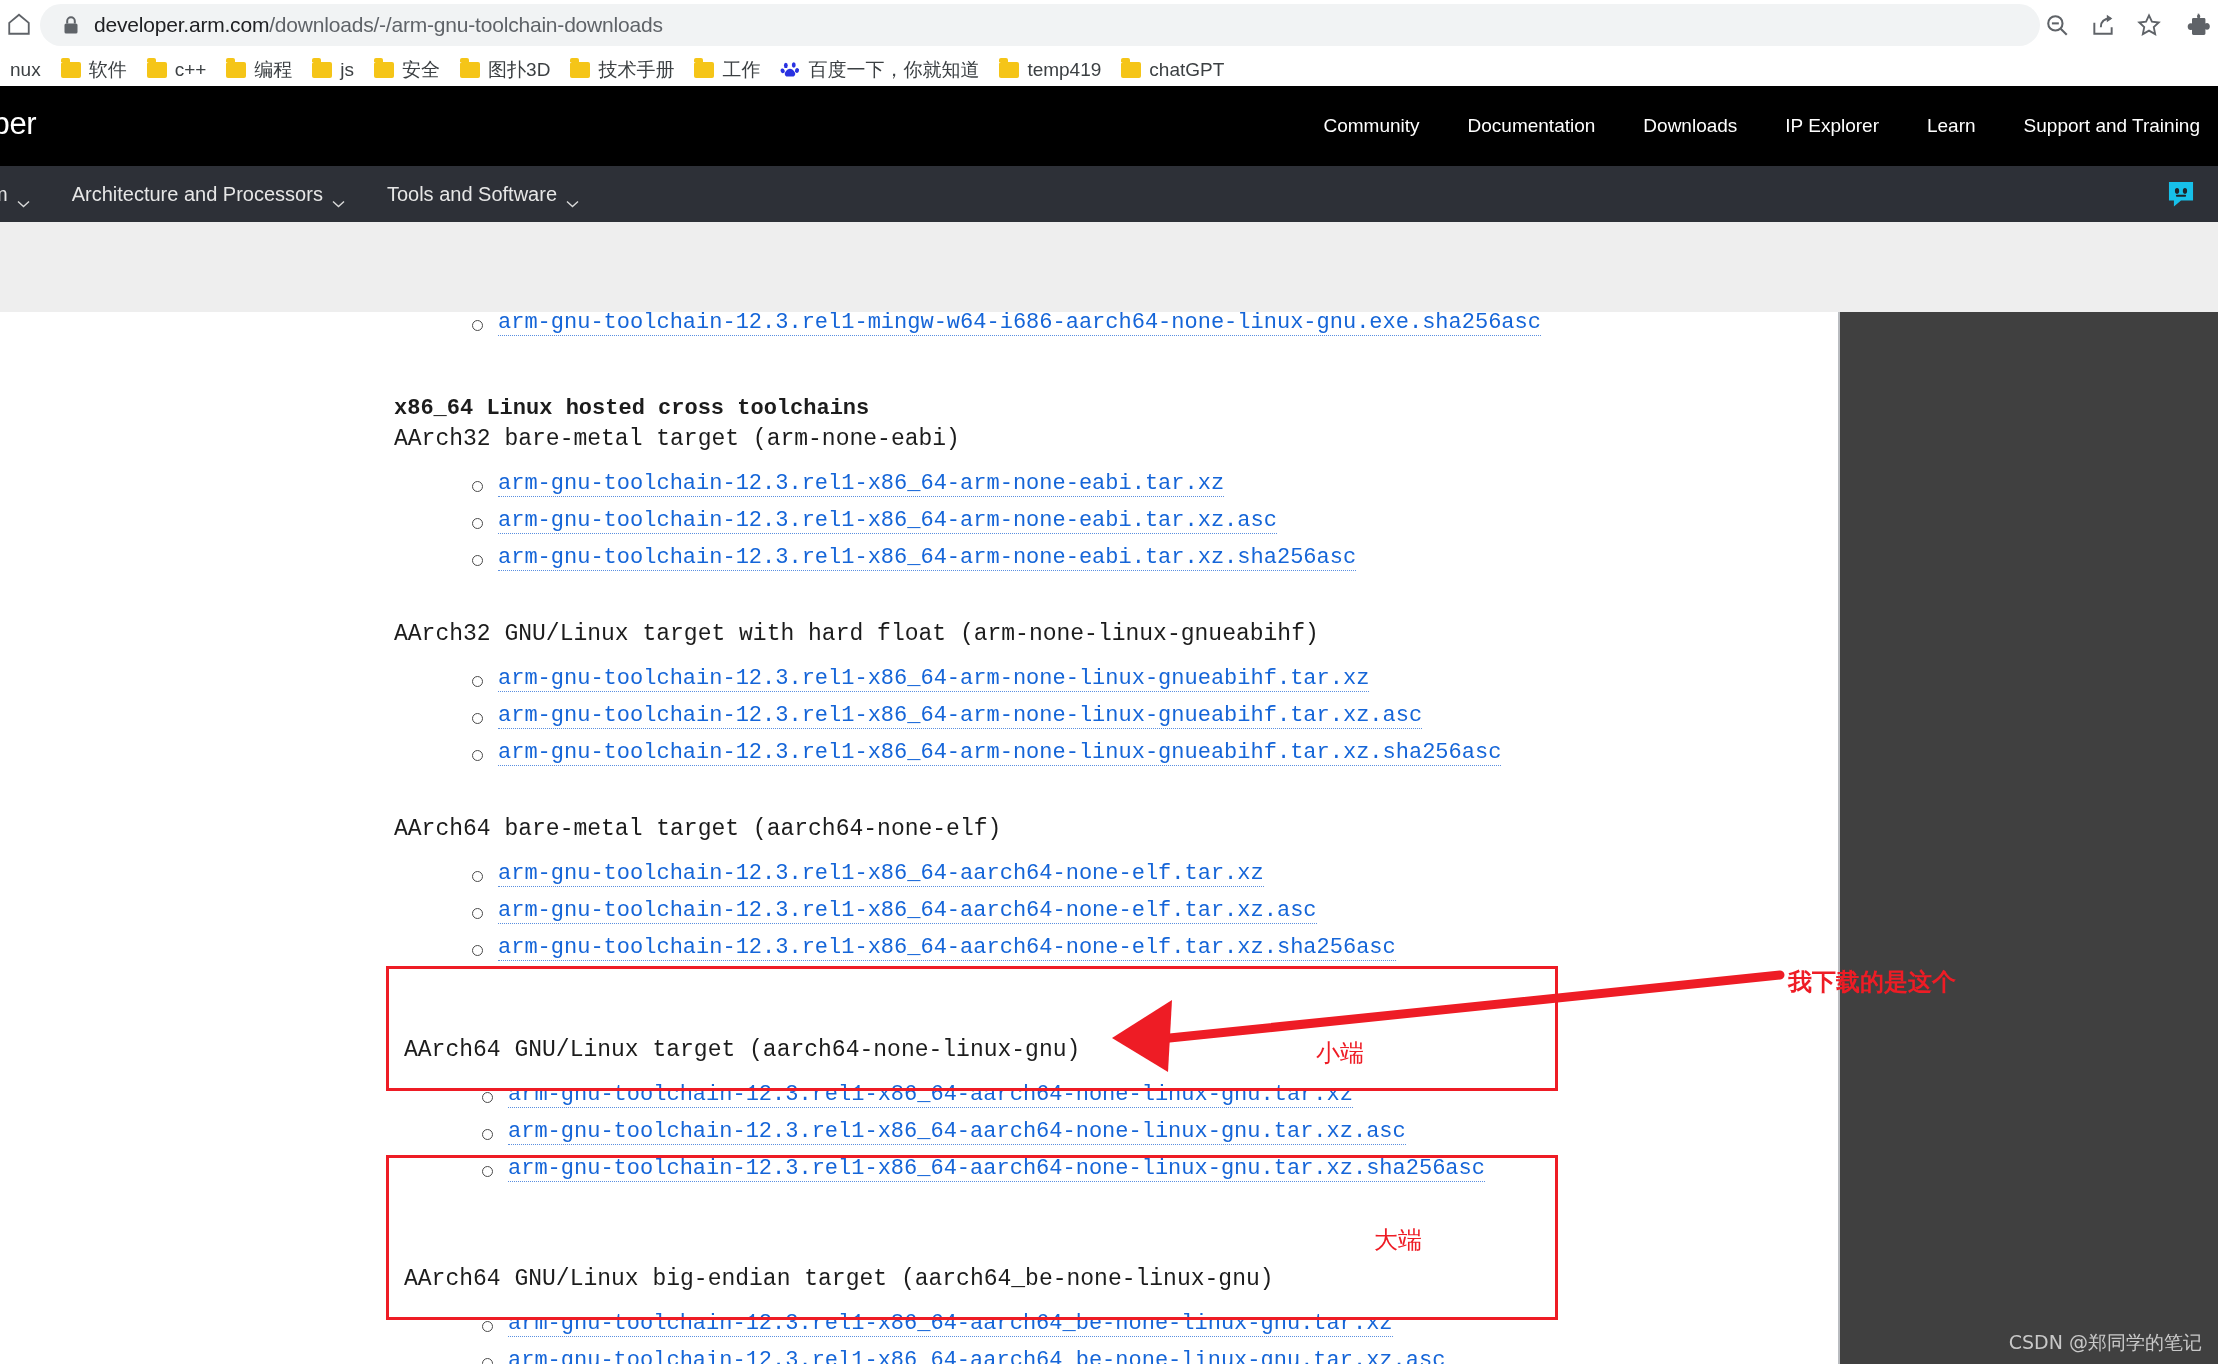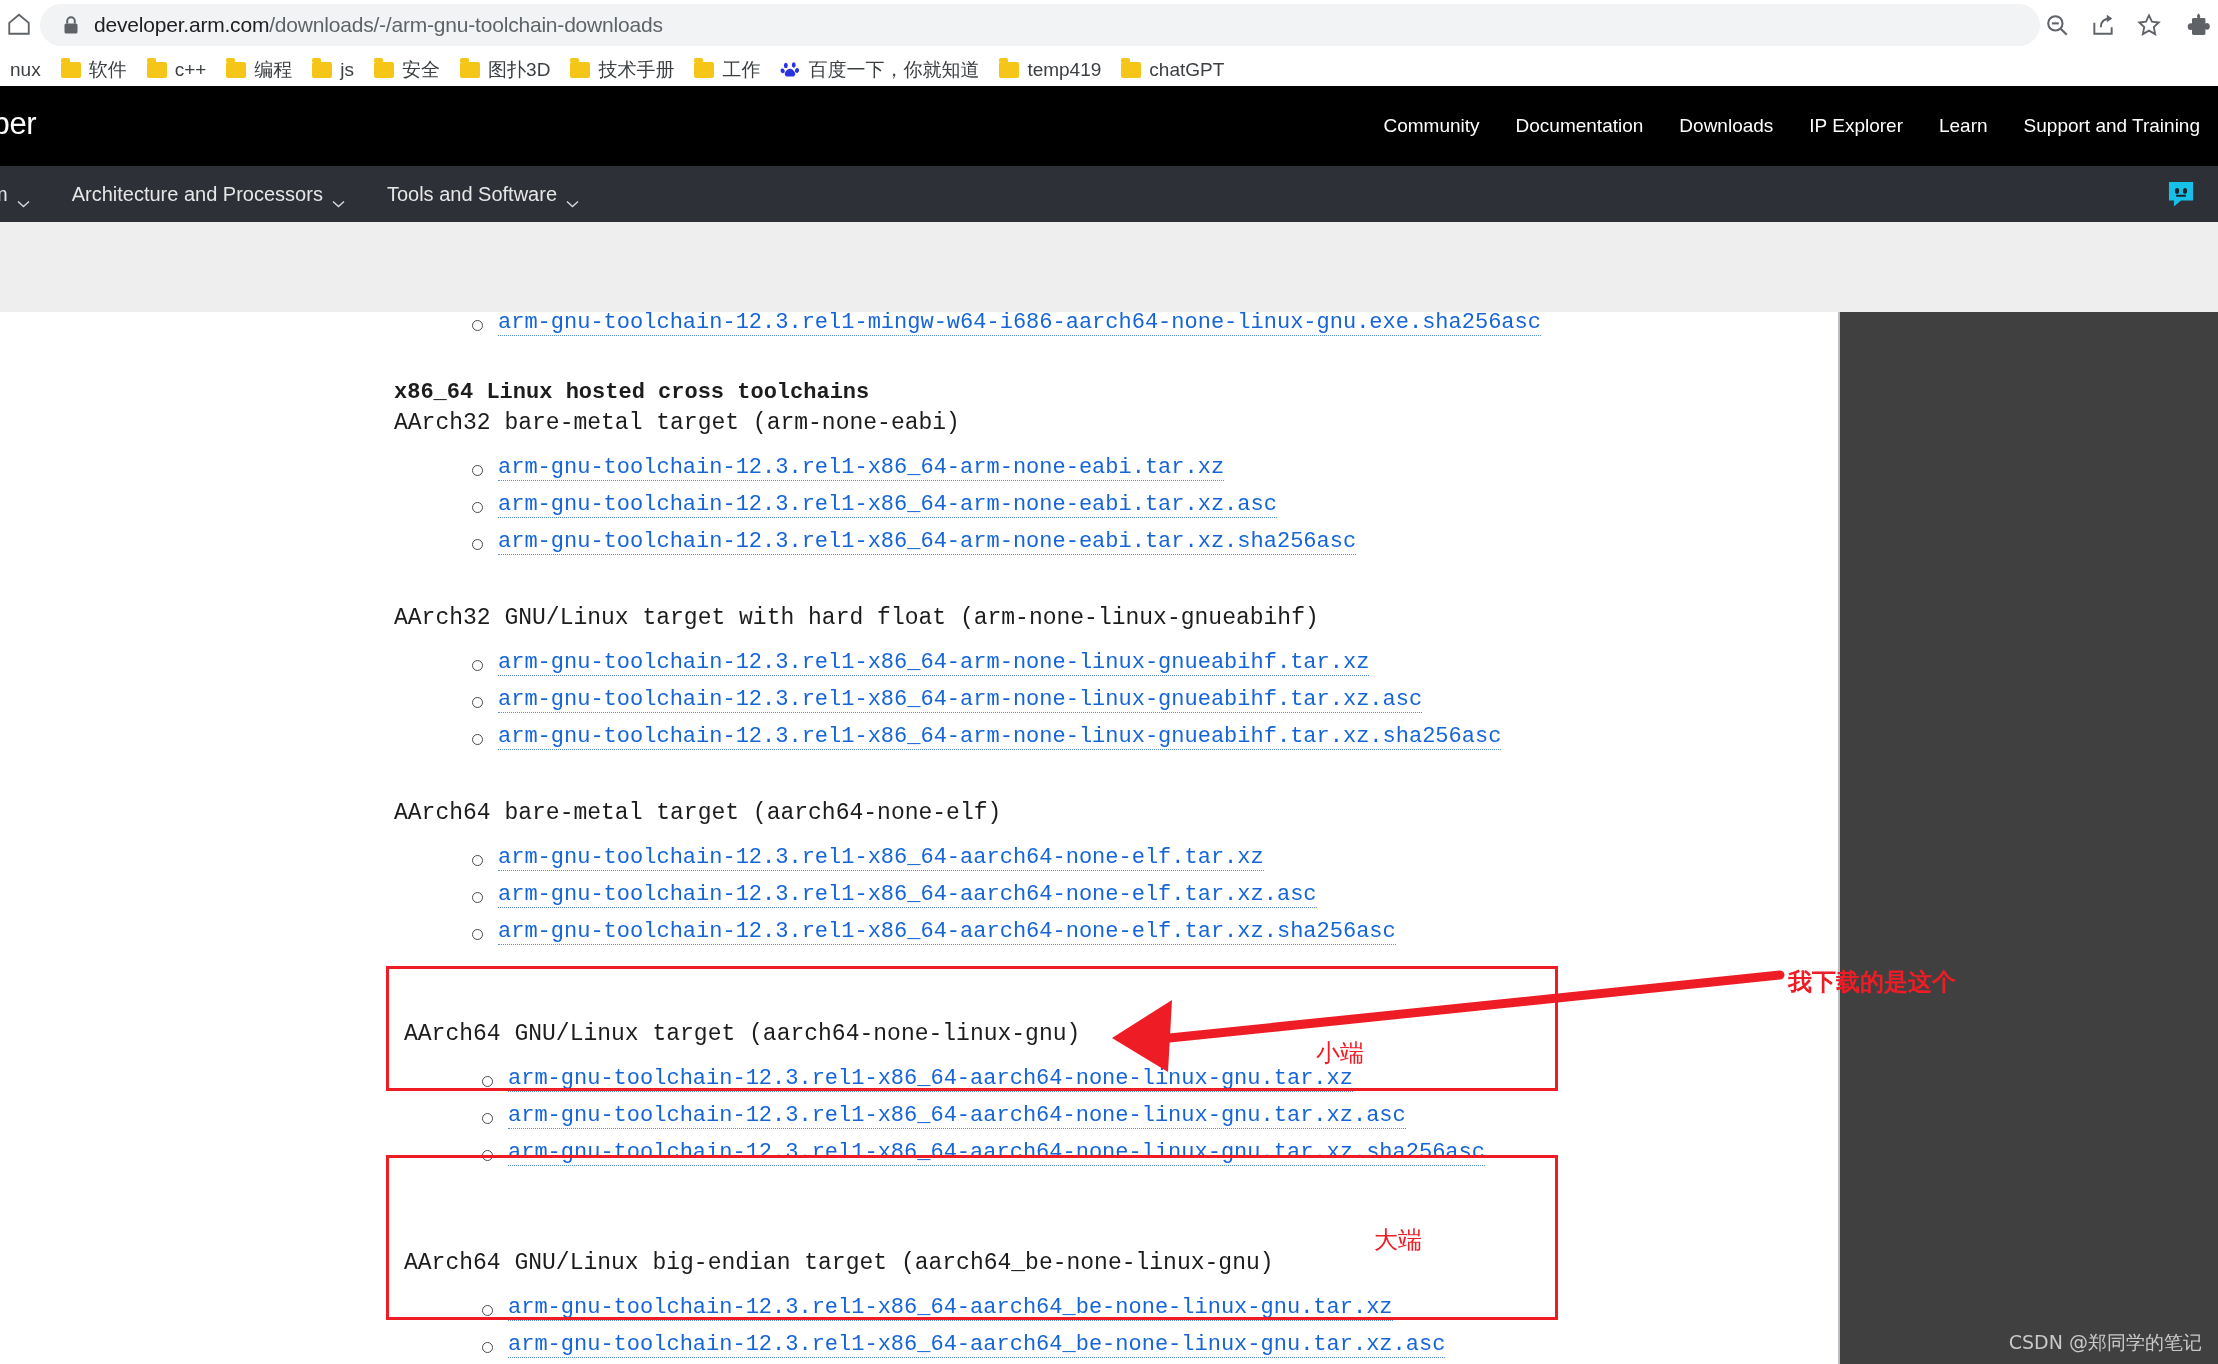--- a/index.html
+++ b/index.html
@@ -68,21 +68,21 @@
   .site-header {
     position: absolute; top: 86px; left: 0; width: 2218px; height: 80px;
     background: #000000; color: #ffffff;
   }
   .brand {
     position: absolute; left: -48px; top: 20px;
     font-size: 31px; color: #ffffff; letter-spacing: -0.3px;
   }
   .topnav {
     position: absolute; right: 0px; top: 0; height: 80px;
-    display: flex; align-items: center; gap: 0px; justify-content: flex-end;
+    display: flex; align-items: center; gap: 12px; justify-content: flex-end;
   }
   .topnav a {
     color: #ffffff; font-size: 19px; text-decoration: none;
     padding: 0 18px; white-space: nowrap; cursor: pointer;
   }
 
   
   .subnav {
     position: absolute; top: 166px; left: 0; width: 2218px; height: 56px;
     background: #2d3037;
@@ -324,21 +324,21 @@
   <div class="page-body">
     <div class="grey-strip"></div>
     <div class="left-rail"></div>
     <div class="content-divider"></div>
 
     <div class="content">
       <div class="art" id="article">
           <ul class="links" style="margin-top: -7px;">
             <li><a>arm-gnu-toolchain-12.3.rel1-mingw-w64-i686-aarch64-none-linux-gnu.exe.sha256asc</a></li>
           </ul>
-          <div class="h-strong" style="margin-top: 36px;">x86_64 Linux hosted cross toolchains</div>
+          <div class="h-strong" style="margin-top: 52px;">x86_64 Linux hosted cross toolchains</div>
           <div style="margin-top: 0px;">
             <div class="h-plain">AArch32 bare-metal target (arm-none-eabi)</div>
             <ul class="links" style="margin-top: 12px;">
               <li><a>arm-gnu-toolchain-12.3.rel1-x86_64-arm-none-eabi.tar.xz</a></li>
               <li><a>arm-gnu-toolchain-12.3.rel1-x86_64-arm-none-eabi.tar.xz.asc</a></li>
               <li><a>arm-gnu-toolchain-12.3.rel1-x86_64-arm-none-eabi.tar.xz.sha256asc</a></li>
             </ul>
           </div>
           <div style="margin-top: 42px;">
             <div class="h-plain">AArch32 GNU/Linux target with hard float (arm-none-linux-gnueabihf)</div>

